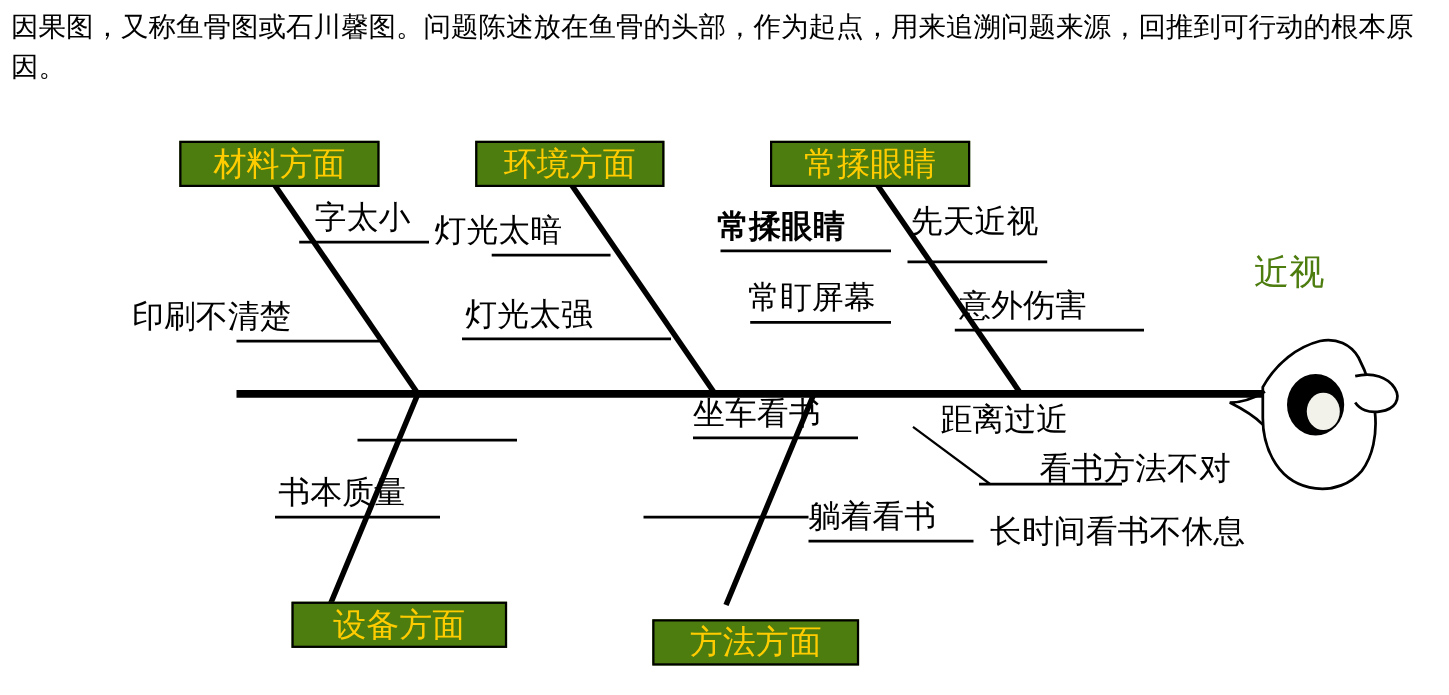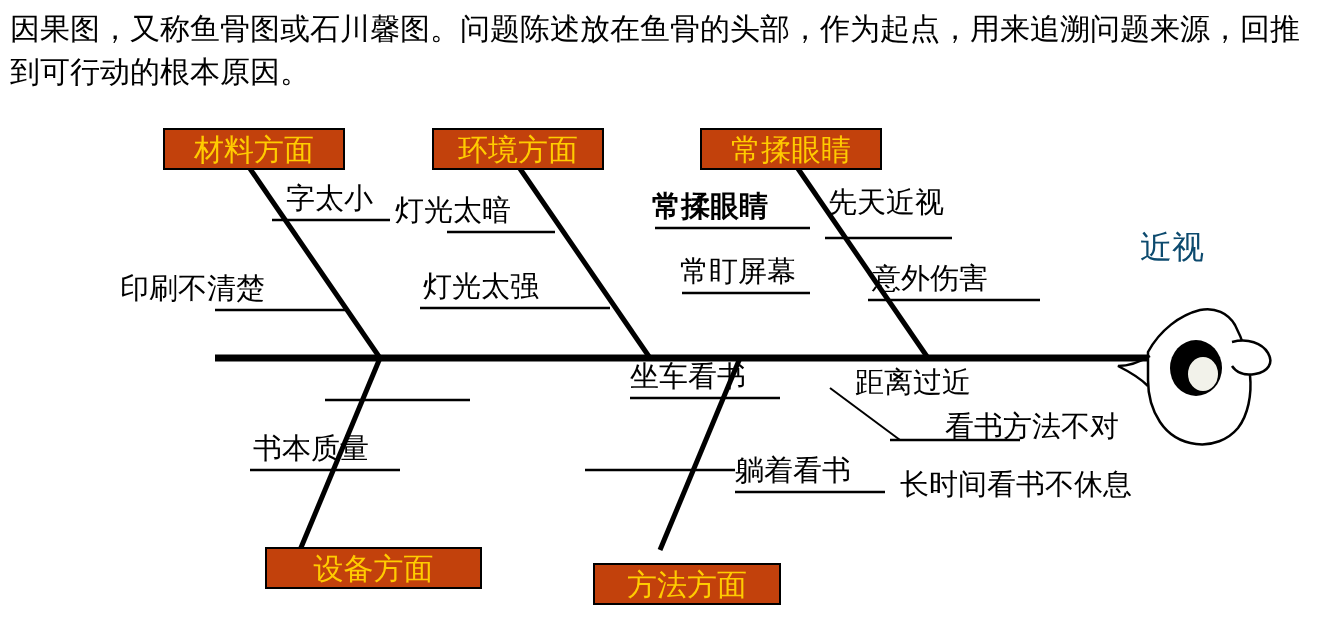--- a/index.html
+++ b/index.html
@@ -13,40 +13,40 @@
     font-family: "Liberation Sans", sans-serif;
     color: #000000;
     position: relative;
     overflow: hidden;
   }
   #intro {
     position: absolute;
     left: 10px;
     top: 8px;
     width: 1290px;
-    font-size: 30px;
+    font-size: 25px;
     line-height: 1.42;
     color: #000;
     letter-spacing: 0px;
   }
   #diagram {
     position: absolute;
     left: 0;
     top: 110px;
     width: 1317px;
     height: 522px;
   }
   #diagram svg {
     position: absolute;
     left: 0;
     top: 0;
   }
   .cat-box {
     position: absolute;
-    background: #c2410c;
+    background: #4d7c0f;
     border: 2px solid #000000;
     color: #ffcc00;
     font-size: 30px;
     font-family: "Liberation Serif", serif;
     font-weight: normal;
     text-align: center;
     line-height: 40px;
     height: 42px;
     box-sizing: border-box;
     white-space: nowrap;
@@ -56,21 +56,21 @@
     font-size: 29px;
     font-family: "Liberation Serif", serif;
     color: #000000;
     white-space: nowrap;
     line-height: 1;
   }
   .fish-label {
     position: absolute;
     font-size: 32px;
     font-family: "Liberation Serif", serif;
-    color: #0c4a6e;
+    color: #4d7c0f;
     white-space: nowrap;
   }
 </style>
 </head>
 <body>
 
 <div id="intro">因果图，又称鱼骨图或石川馨图。问题陈述放在鱼骨的头部，作为起点，用来追溯问题来源，回推到可行动的根本原因。</div>
 
 <div id="diagram">
 
@@ -116,21 +116,21 @@
 
   <div class="cat-box" style="left:163px; top:18px; width:182px;">
     <span>材料方面</span>
   </div>
   <div class="cat-box" style="left:432px; top:18px; width:172px;">
     <span>环境方面</span>
   </div>
   <div class="cat-box" style="left:700px; top:18px; width:182px;">
     <span>常揉眼睛</span>
   </div>
-  <div class="cat-box" style="left:265px; top:437px; width:217px;">
+  <div class="cat-box" style="left:265px; top:437px; width:196px;">
     <span>设备方面</span>
   </div>
   <div class="cat-box" style="left:593px; top:453px; width:188px;">
     <span>方法方面</span>
   </div>
 
   <div class="fish-label" style="left:1140px; top:116px;">近视</div>
 
   <div class="cause-label" style="left:286px; top:74px;">字太小</div>
   <div class="cause-label" style="left:120px; top:164px;">印刷不清楚</div>

